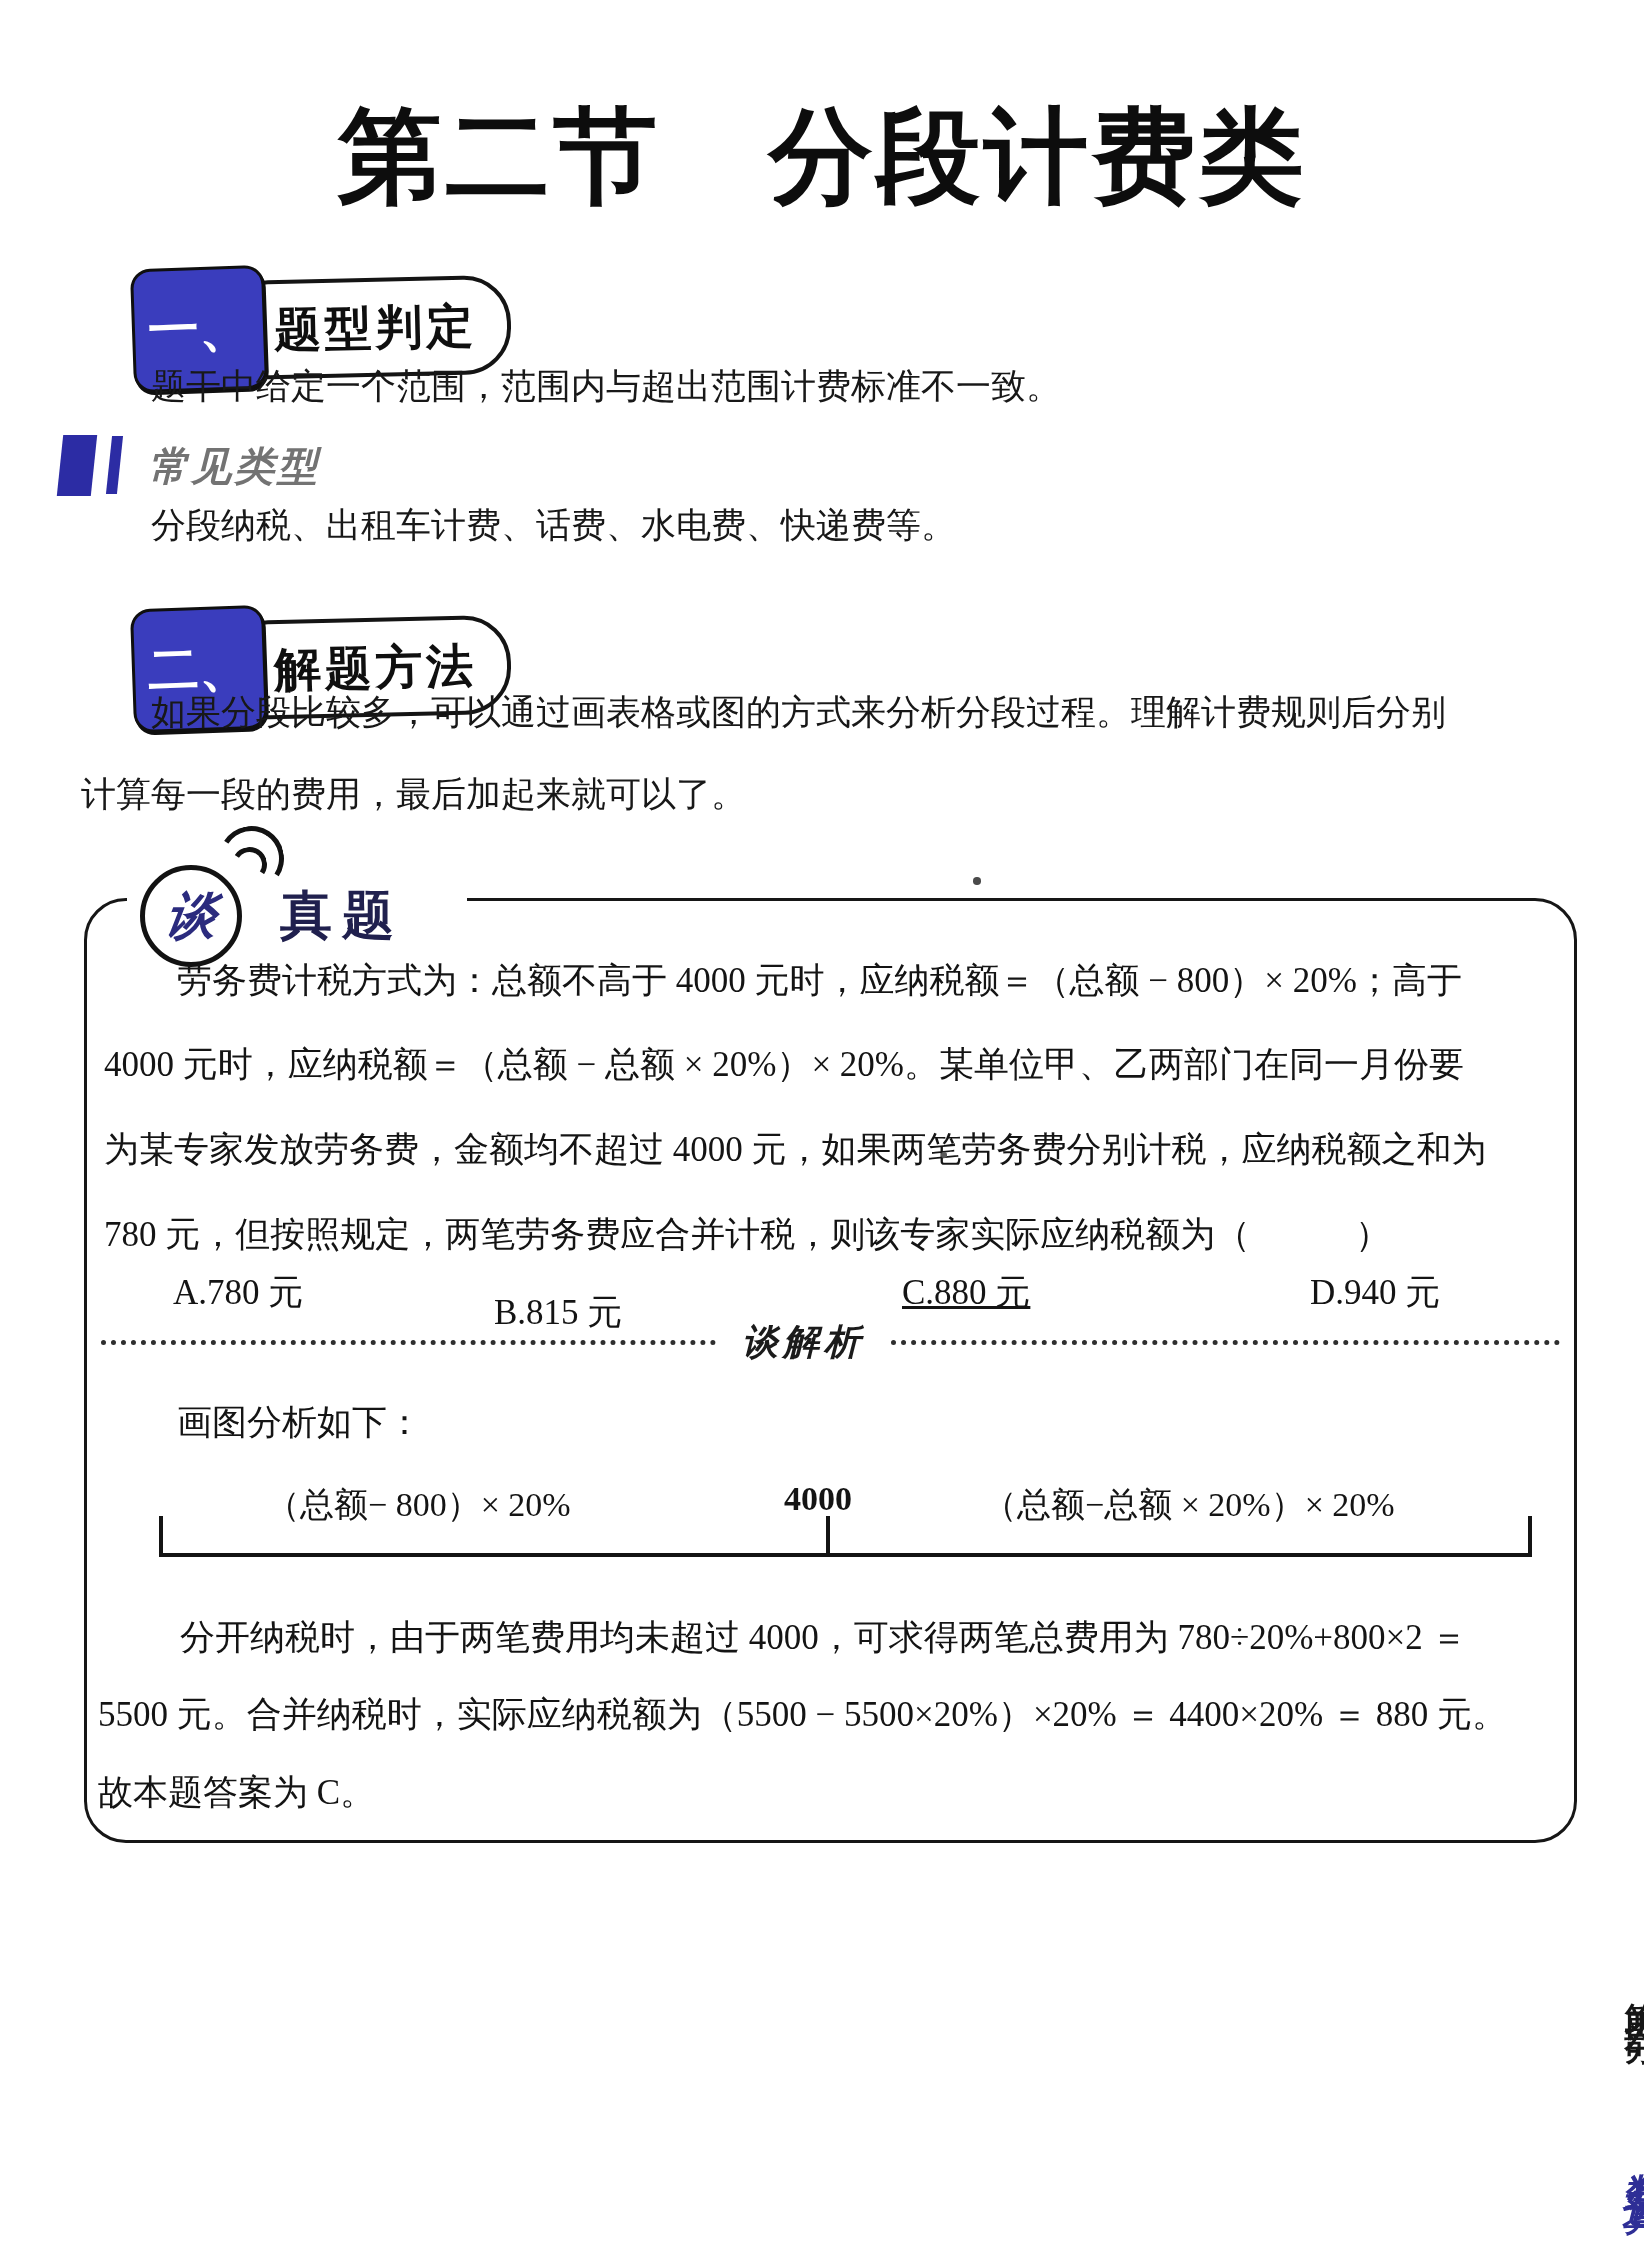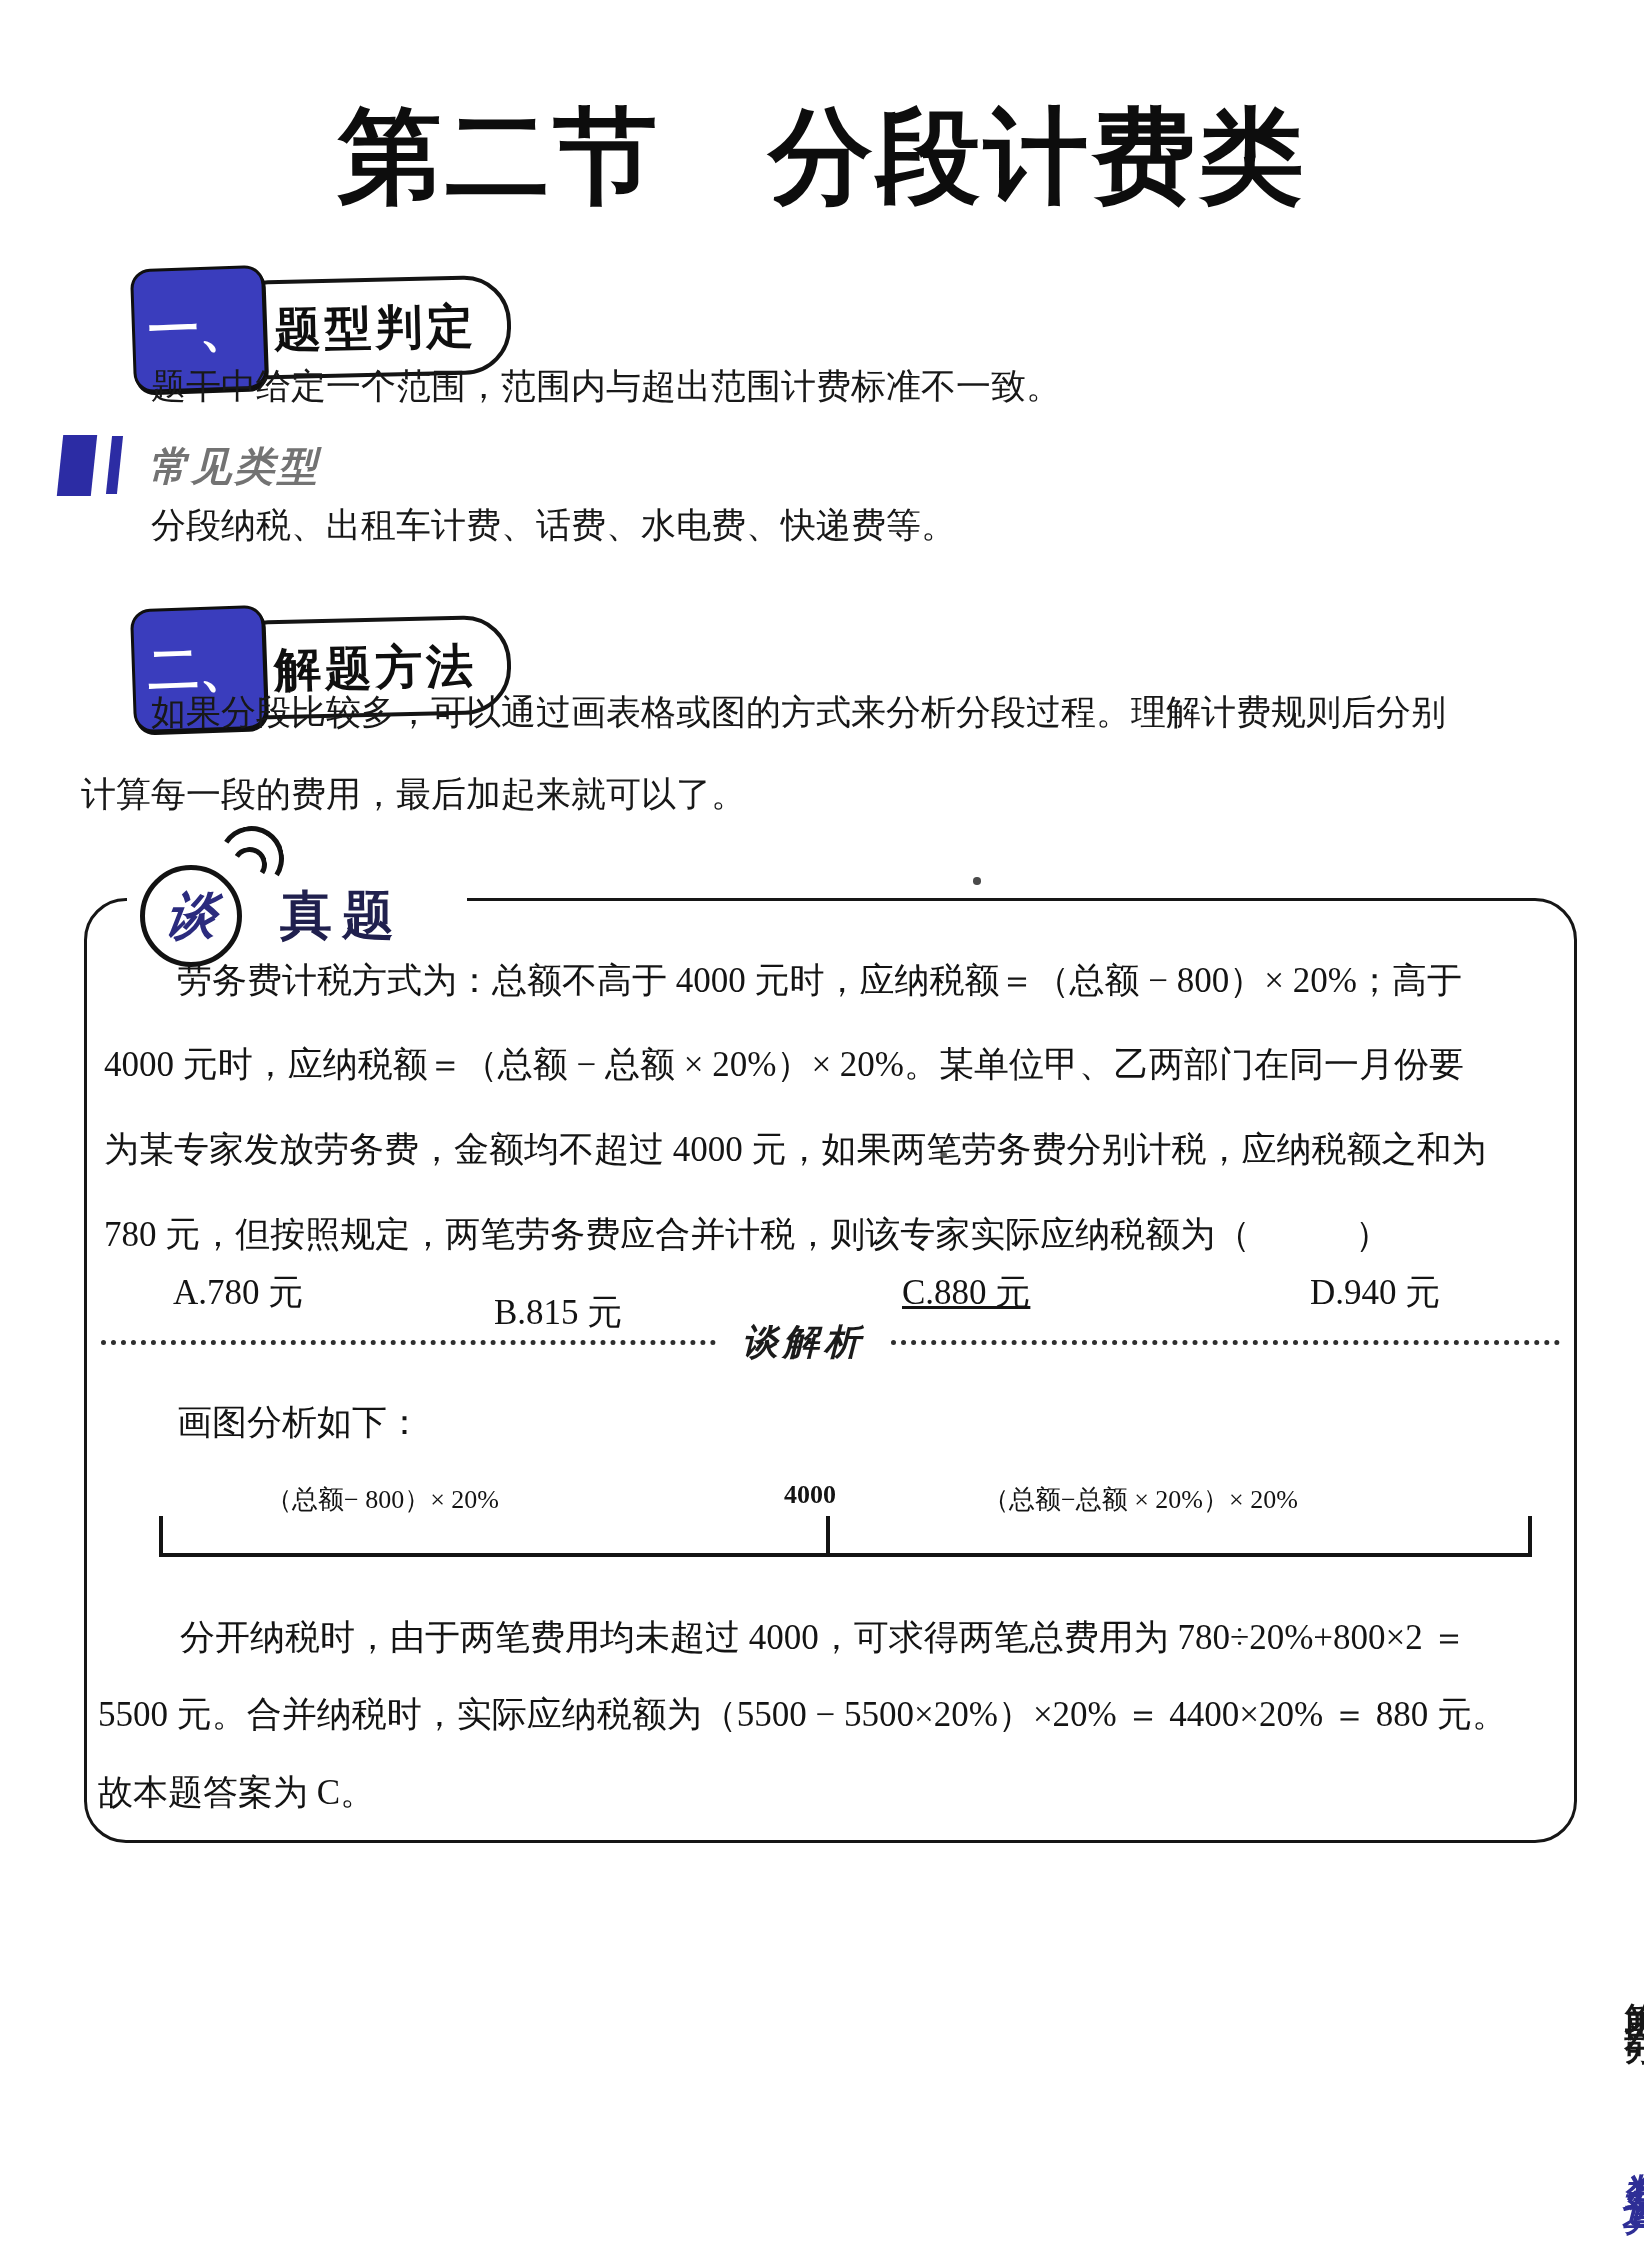--- a/index.html
+++ b/index.html
@@ -127,21 +127,21 @@
   }
   .divider .dash-left  { width:615px; border-top:5px dotted #2e2e2e; }
   .divider .dash-right { flex:1;      border-top:5px dotted #2e2e2e; }
   .divider .div-label {
     padding:0 26px;
     font-size:36px; font-style:italic; font-weight:bold;
     color:#1b1b1b; letter-spacing:5px; white-space:nowrap;
   }
 
   
-  .diag-label { position:absolute; font-size:26px; white-space:nowrap; color:#141414; }
+  .diag-label { position:absolute; font-size:34px; white-space:nowrap; color:#141414; }
   .ruler-line { position:absolute; left:159px; top:1553px; width:1373px; height:3.7px; background:#141414; }
   .tick { position:absolute; width:3.7px; height:39px; top:1516px; background:#141414; }
   .tick-left  { left:159px; }
   .tick-mid   { left:826px; }
   .tick-right { left:1528px; }
 
   
   .dot { position:absolute; border-radius:50%; background:#4a4a4a; }
   .dot-a { left:973px; top:877px; width:7.5px; height:7.5px; }
   .dot-b { left:941px; top:1152px; width:5.6px; height:5.6px; background:#5a5a5a; }

